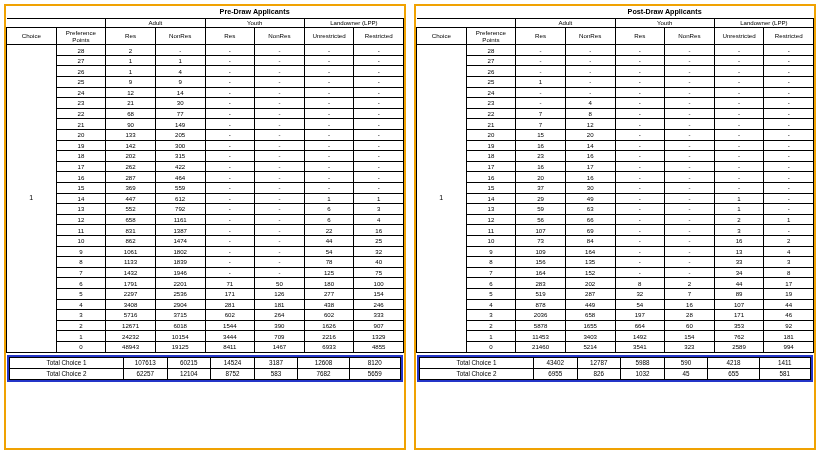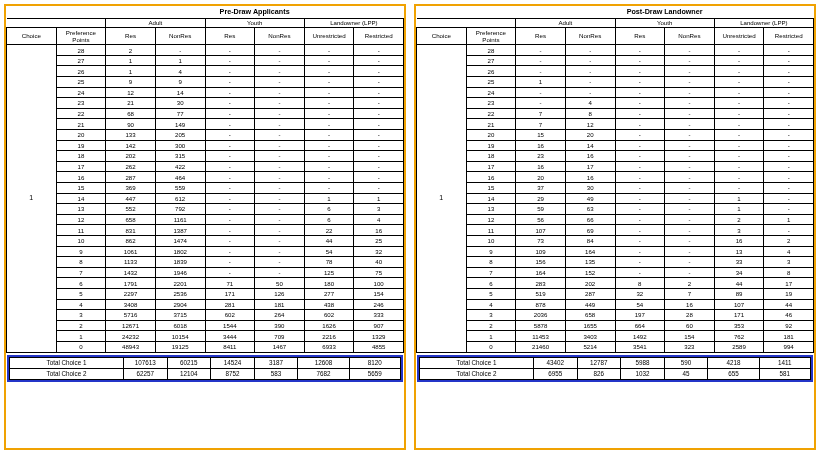--- a/index.html
+++ b/index.html
@@ -343,21 +343,21 @@
           </tbody>
       </table>
     </div>
   </div>
 
   <div class="panel">
     <table>
       <tbody>
           <tr class="titlerow">
         <td class="nb" colspan="2"></td>
-        <td class="title" colspan="6">Post-Draw Landowner</td>
+        <td class="title" colspan="6">Post-Draw Applicants</td>
       </tr>
       <tr class="grp">
         <td class="nb w-choice"></td>
         <td class="nb w-pp"></td>
         <td class="w-c" colspan="2">Adult</td>
         <td class="w-c" colspan="2">Youth</td>
         <td class="w-l" colspan="2">Landowner (LPP)</td>
       </tr>
       <tr class="hdr">
         <td class="w-choice">Choice</td>

